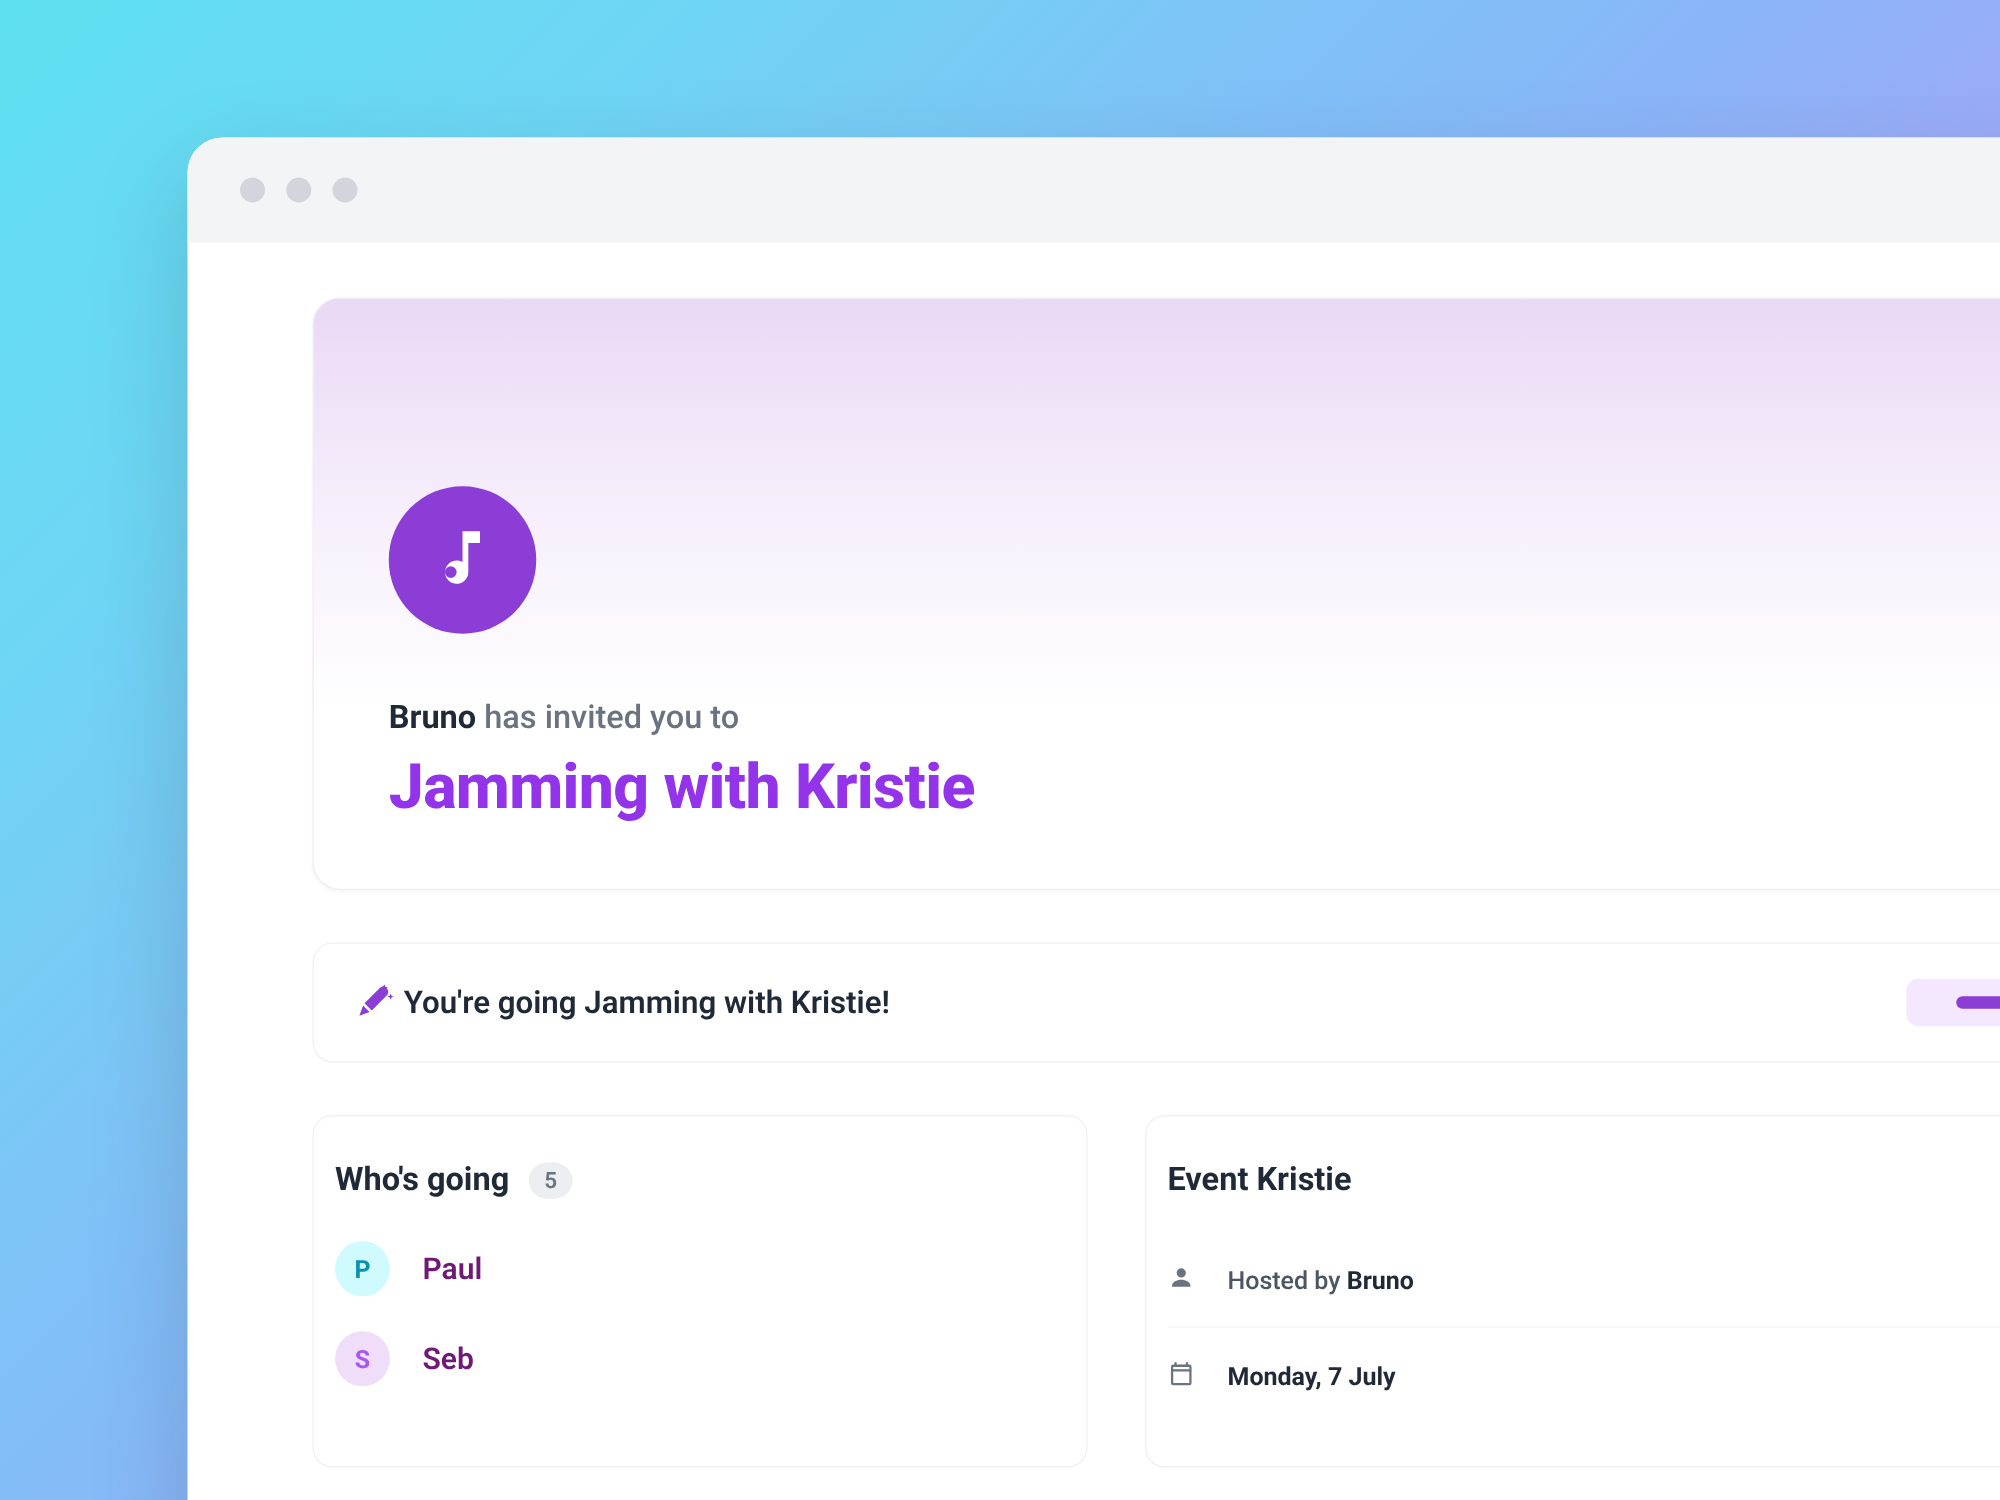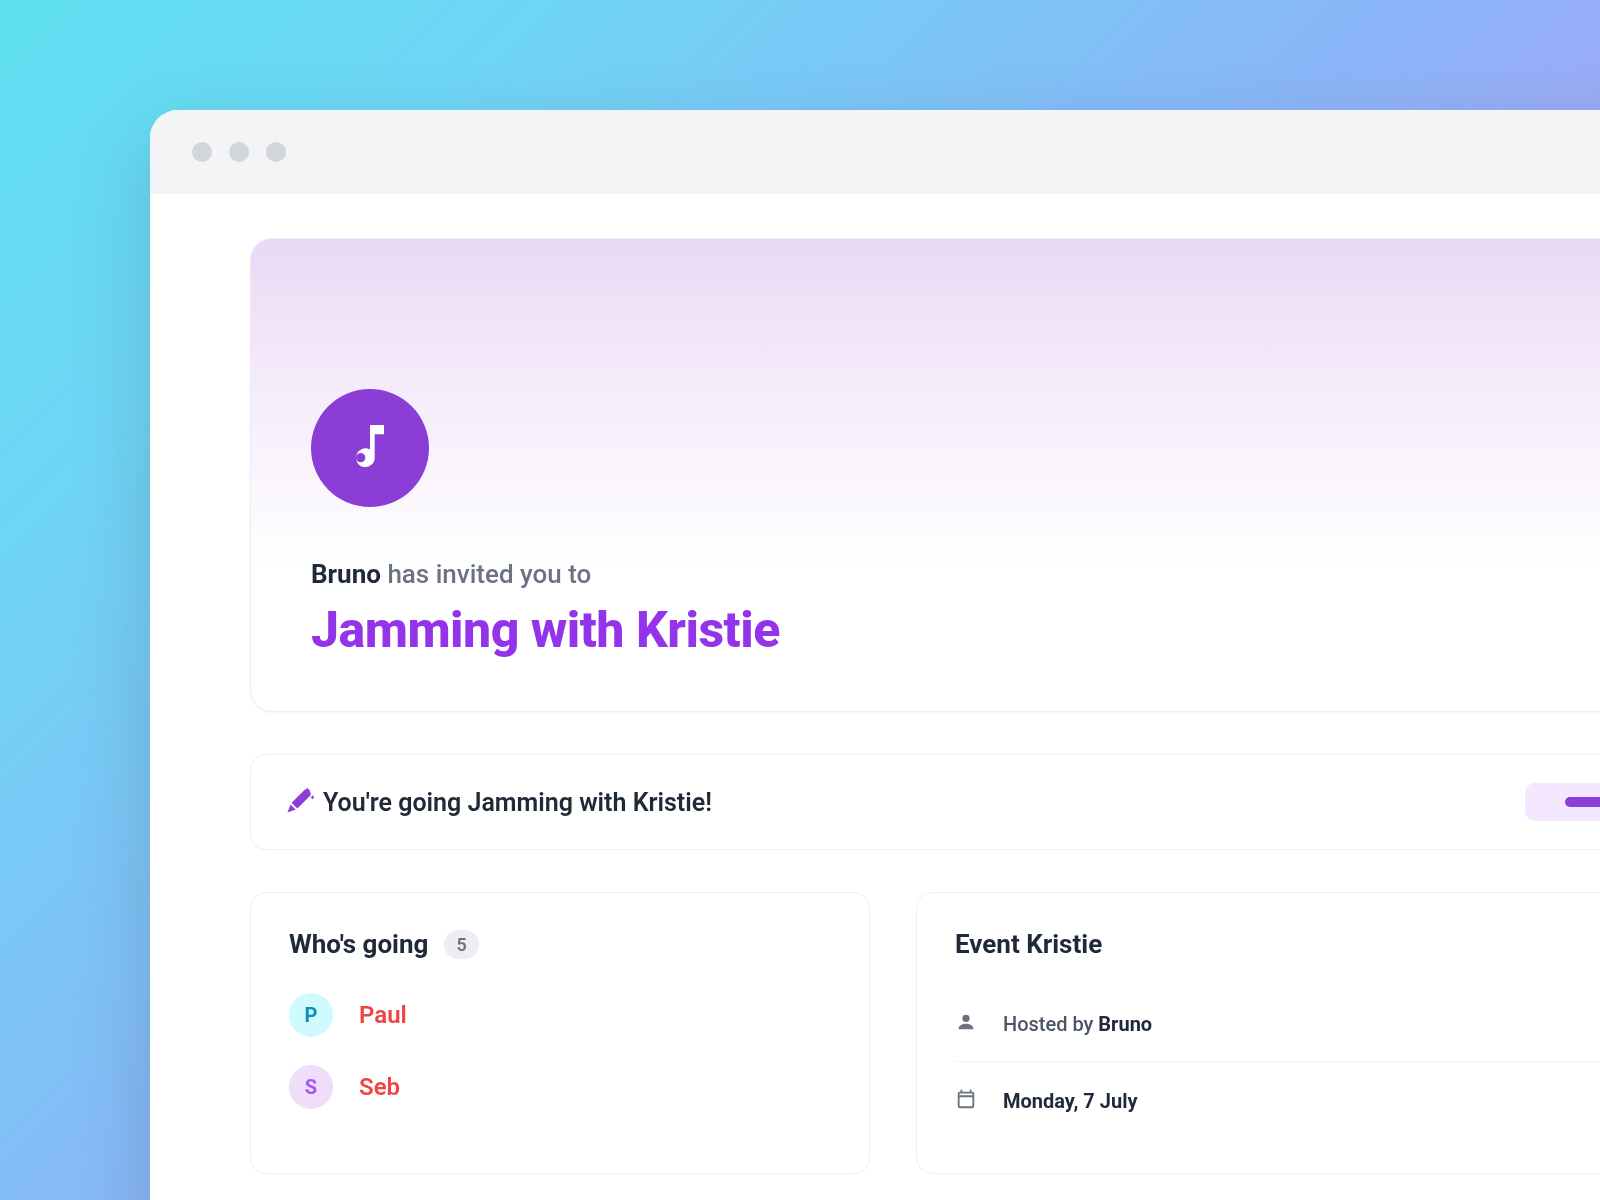--- a/index.html
+++ b/index.html
@@ -97,21 +97,21 @@
   .cols {
     margin-top: 42px;
     display: grid;
     grid-template-columns: 620px 1fr;
     gap: 46px;
   }
 
   .panel {
     border: 1px solid #eef0f3;
     border-radius: 16px;
-    padding: 36px 38px;
+    padding: 36px 17px;
     background: #ffffff;
   }
 
   .panel-header {
     display: flex; align-items: center; gap: 16px;
     margin-bottom: 34px;
   }
   .panel-title {
     font-size: 26px; font-weight: 700; color: #1f2937;
   }
@@ -126,21 +126,21 @@
     display: flex; align-items: center; gap: 26px;
     margin-bottom: 28px;
   }
   .avatar {
     width: 44px; height: 44px; border-radius: 50%;
     display: flex; align-items: center; justify-content: center;
     font-weight: 700; font-size: 20px;
   }
   .avatar.cyan { background: #cffafe; color: #0891b2; }
   .avatar.purple { background: #f0ddfa; color: #a855f7; }
-  .attendee-name { font-size: 24px; font-weight: 600; color: #ef4444; }
+  .attendee-name { font-size: 24px; font-weight: 600; color: #701a75; }
 
   .detail-row {
     display: flex; align-items: center; gap: 24px;
     padding: 18px 0;
   }
   .detail-row + .detail-row { border-top: 1px solid #f1f3f5; margin-top: 6px; padding-top: 26px; }
   .detail-icon { width: 24px; color: #6b7280; }
   .detail-icon svg { width: 22px; height: 22px; fill: #6b7280; }
   .detail-text { font-size: 20px; color: #4b5563; font-weight: 500; }
   .detail-text .strong { color: #1f2937; font-weight: 700; }

